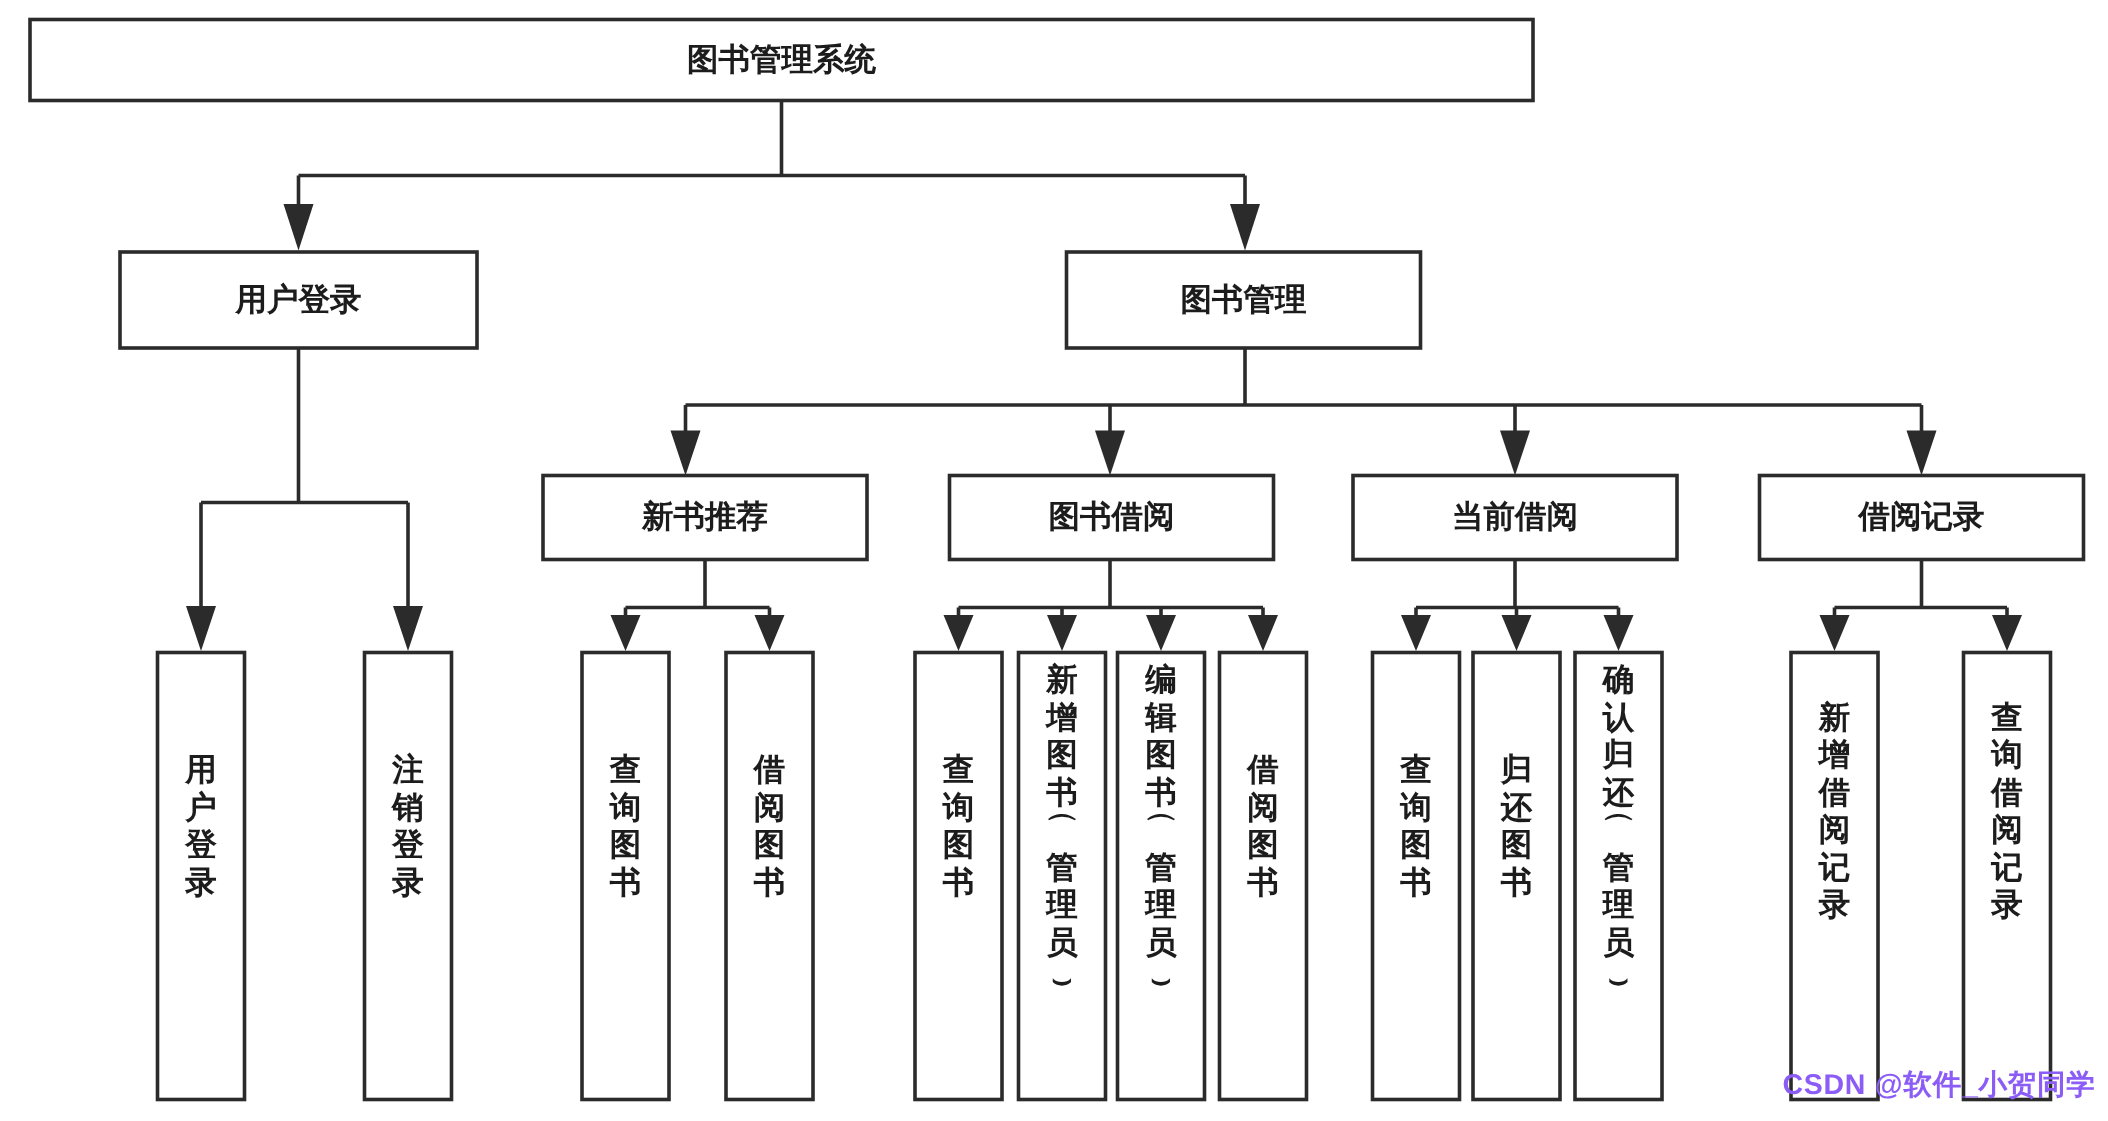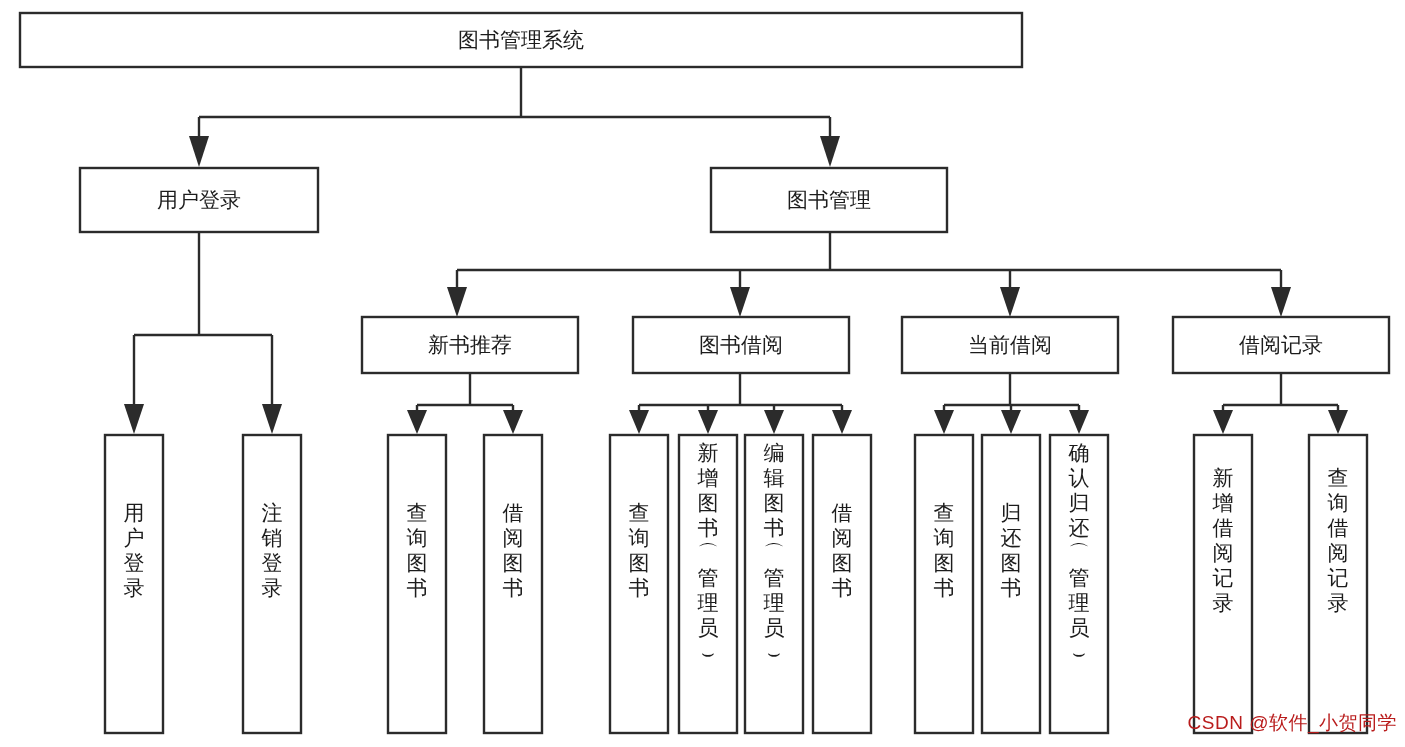--- a/index.html
+++ b/index.html
@@ -10,20 +10,21 @@
   body {
     width: 1405px;
     height: 747px;
     font-family: "Liberation Sans", "DejaVu Sans", sans-serif;
     overflow: hidden;
   }
   #diagram-root {
     position: relative;
     width: 1405px;
     height: 740px;
+    font-weight: bold;
   }
   svg#flowchart {
     position: absolute;
     top: 0;
     left: 0;
     width: 1405px;
     height: 747px;
     display: block;
   }
   .node-box {
@@ -53,21 +54,21 @@
     fill: #1c1c1c;
     font-size: 21px;
     text-anchor: middle;
   }
   .watermark-text {
     position: absolute;
     right: 8px;
     bottom: 4px;
     font-family: "Liberation Sans", "DejaVu Sans", sans-serif;
     font-size: 19px;
-    color: #b91c1c;
+    color: #8b5cf6;
     white-space: nowrap;
     letter-spacing: 0.5px;
     pointer-events: none;
   }
 </style>
 </head>
 <body>
 
 <div id="diagram-root">
 

